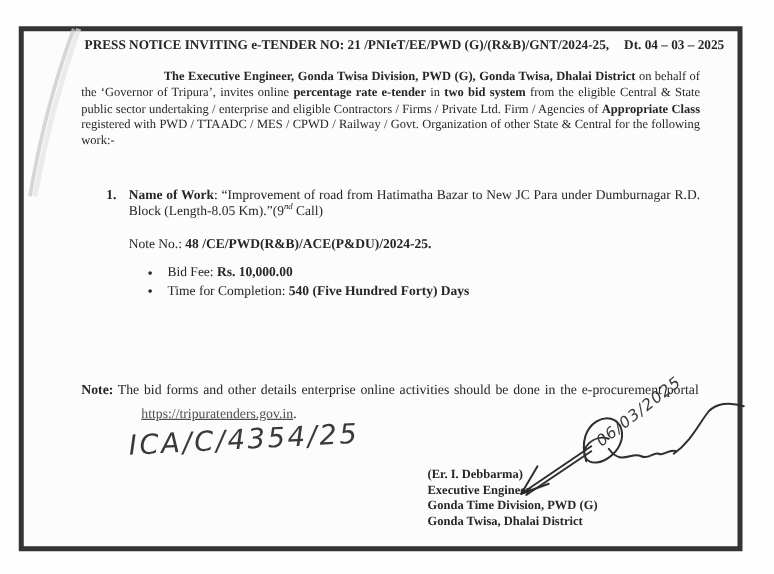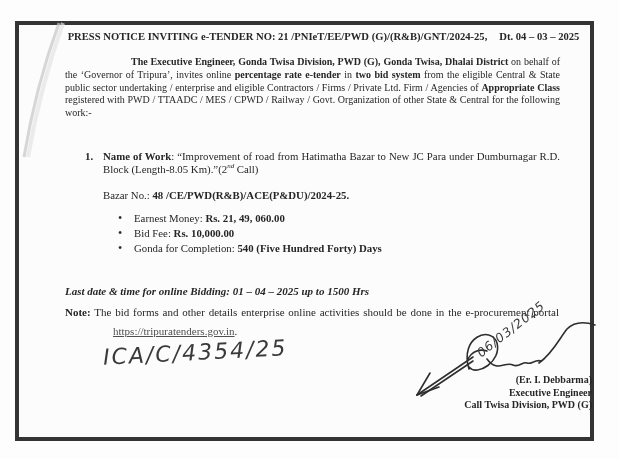--- a/index.html
+++ b/index.html
@@ -58,21 +58,21 @@
   .sig-wrap{position:absolute;top:294px;left:392px;width:190px;height:102px;}
   .sig-svg{position:absolute;left:0;top:0;}
   .sig-date{
     position:absolute;left:72px;top:26px;
     transform:rotate(-38deg);transform-origin:left bottom;
     font-family:"DejaVu Sans", sans-serif;font-style:italic;
     font-size:12.5px;color:#3a3a3a;white-space:nowrap;letter-spacing:1px;
   }
   .signatory{
     position:absolute;top:349px;left:323px;width:250px;
-    text-align:right;font-weight:bold;font-size:10px;line-height:12.6px;
+    text-align:left;font-weight:bold;font-size:10px;line-height:12.6px;
   }
   .signatory div{white-space:nowrap;}
 </style>
 </head>
 <body>
 
 <div class="page">
 
   <svg class="fold-svg" viewBox="0 0 48 140">
     <path d="M40,2 C26,40 14,82 5,136" fill="none" stroke="#c6c6c6" stroke-width="3" opacity="0.7"></path>
@@ -81,32 +81,30 @@
 
   <div class="header">
     <span class="b">PRESS NOTICE INVITING e-TENDER NO: 21 /PNIeT/EE/PWD (G)/(R&amp;B)/GNT/2024-25,</span>
     <span class="b date">Dt. 04 – 03 – 2025</span>
   </div>
 
   <p class="intro"><span class="b">The Executive Engineer, Gonda Twisa Division, PWD (G), Gonda Twisa, Dhalai District</span><span> on behalf of the ‘Governor of Tripura’, invites online </span><span class="b">percentage rate e-tender</span><span> in </span><span class="b">two bid system</span><span> from the eligible Central &amp; State public sector undertaking / enterprise and eligible Contractors / Firms / Private Ltd. Firm / Agencies of </span><span class="b">Appropriate Class</span><span> registered with PWD / TTAADC / MES / CPWD / Railway / Govt. Organization of other State &amp; Central for the following work:-</span></p>
 
   <div class="work">
     <span class="num">1.</span>
-    <span class="wtext"><span class="b">Name of Work</span><span>: “Improvement of road from Hatimatha Bazar to New JC Para under Dumburnagar R.D. Block (Length-8.05 Km).”(2</span><sup>nd</sup><span> Call)</span></span>
+    <span class="wtext"><span class="b">Name of Work</span><span>: “Improvement of road from Hatimatha Bazar to New JC Para under Dumburnagar R.D. Block (Length-8.05 Km).”(9</span><sup>nd</sup><span> Call)</span></span>
   </div>
 
-  <div class="dniet"><span>Bazar No.: </span><span class="b">48 /CE/PWD(R&amp;B)/ACE(P&amp;DU)/2024-25.</span></div>
+  <div class="dniet"><span>Note No.: </span><span class="b">48 /CE/PWD(R&amp;B)/ACE(P&amp;DU)/2024-25.</span></div>
 
   <ul class="bullets">
-    <li><span>Earnest Money: </span><span class="b">Rs. 21, 49, 060.00</span></li>
     <li><span>Bid Fee: </span><span class="b">Rs. 10,000.00</span></li>
-    <li><span>Gonda for Completion: </span><span class="b">540 (Five Hundred Forty) Days</span></li>
+    <li><span>Time for Completion: </span><span class="b">540 (Five Hundred Forty) Days</span></li>
   </ul>
 
-  <div class="bidding">Last date &amp; time for online Bidding: 01 – 04 – 2025 up to 1500 Hrs</div>
 
   <div class="note"><span class="b">Note:</span><span> The bid forms and other details enterprise online activities should be done in the e-procurement portal </span><span class="url">https://tripuratenders.gov.in</span><span>.</span></div>
 
   <div class="ref">ICA/C/4354/25</div>
 
   <div class="sig-wrap">
     <svg class="sig-svg" width="190" height="102" viewBox="0 0 190 102">
       <g fill="none" stroke="#2e2e2e" stroke-width="1.6" stroke-linecap="round">
         <path d="M6,76 L62,38"></path>
         <path d="M6,76 L28,68"></path>
@@ -116,16 +114,17 @@
         <path d="M76,40 C86,54 94,42 102,46 C108,49 112,42 116,44 C120,46 124,40 130,42"></path>
         <path d="M128,44 C142,34 148,20 156,10 C162,4 172,2 184,6"></path>
       </g>
     </svg>
     <span class="sig-date">06/03/2025</span>
   </div>
 
   <div class="signatory">
     <div>(Er. I. Debbarma)</div>
     <div>Executive Engineer</div>
-    <div>Call Twisa Division, PWD (G)</div>
+    <div>Gonda Time Division, PWD (G)</div>
+    <div>Gonda Twisa, Dhalai District</div>
   </div>
 
 </div>
 
 </body></html>

